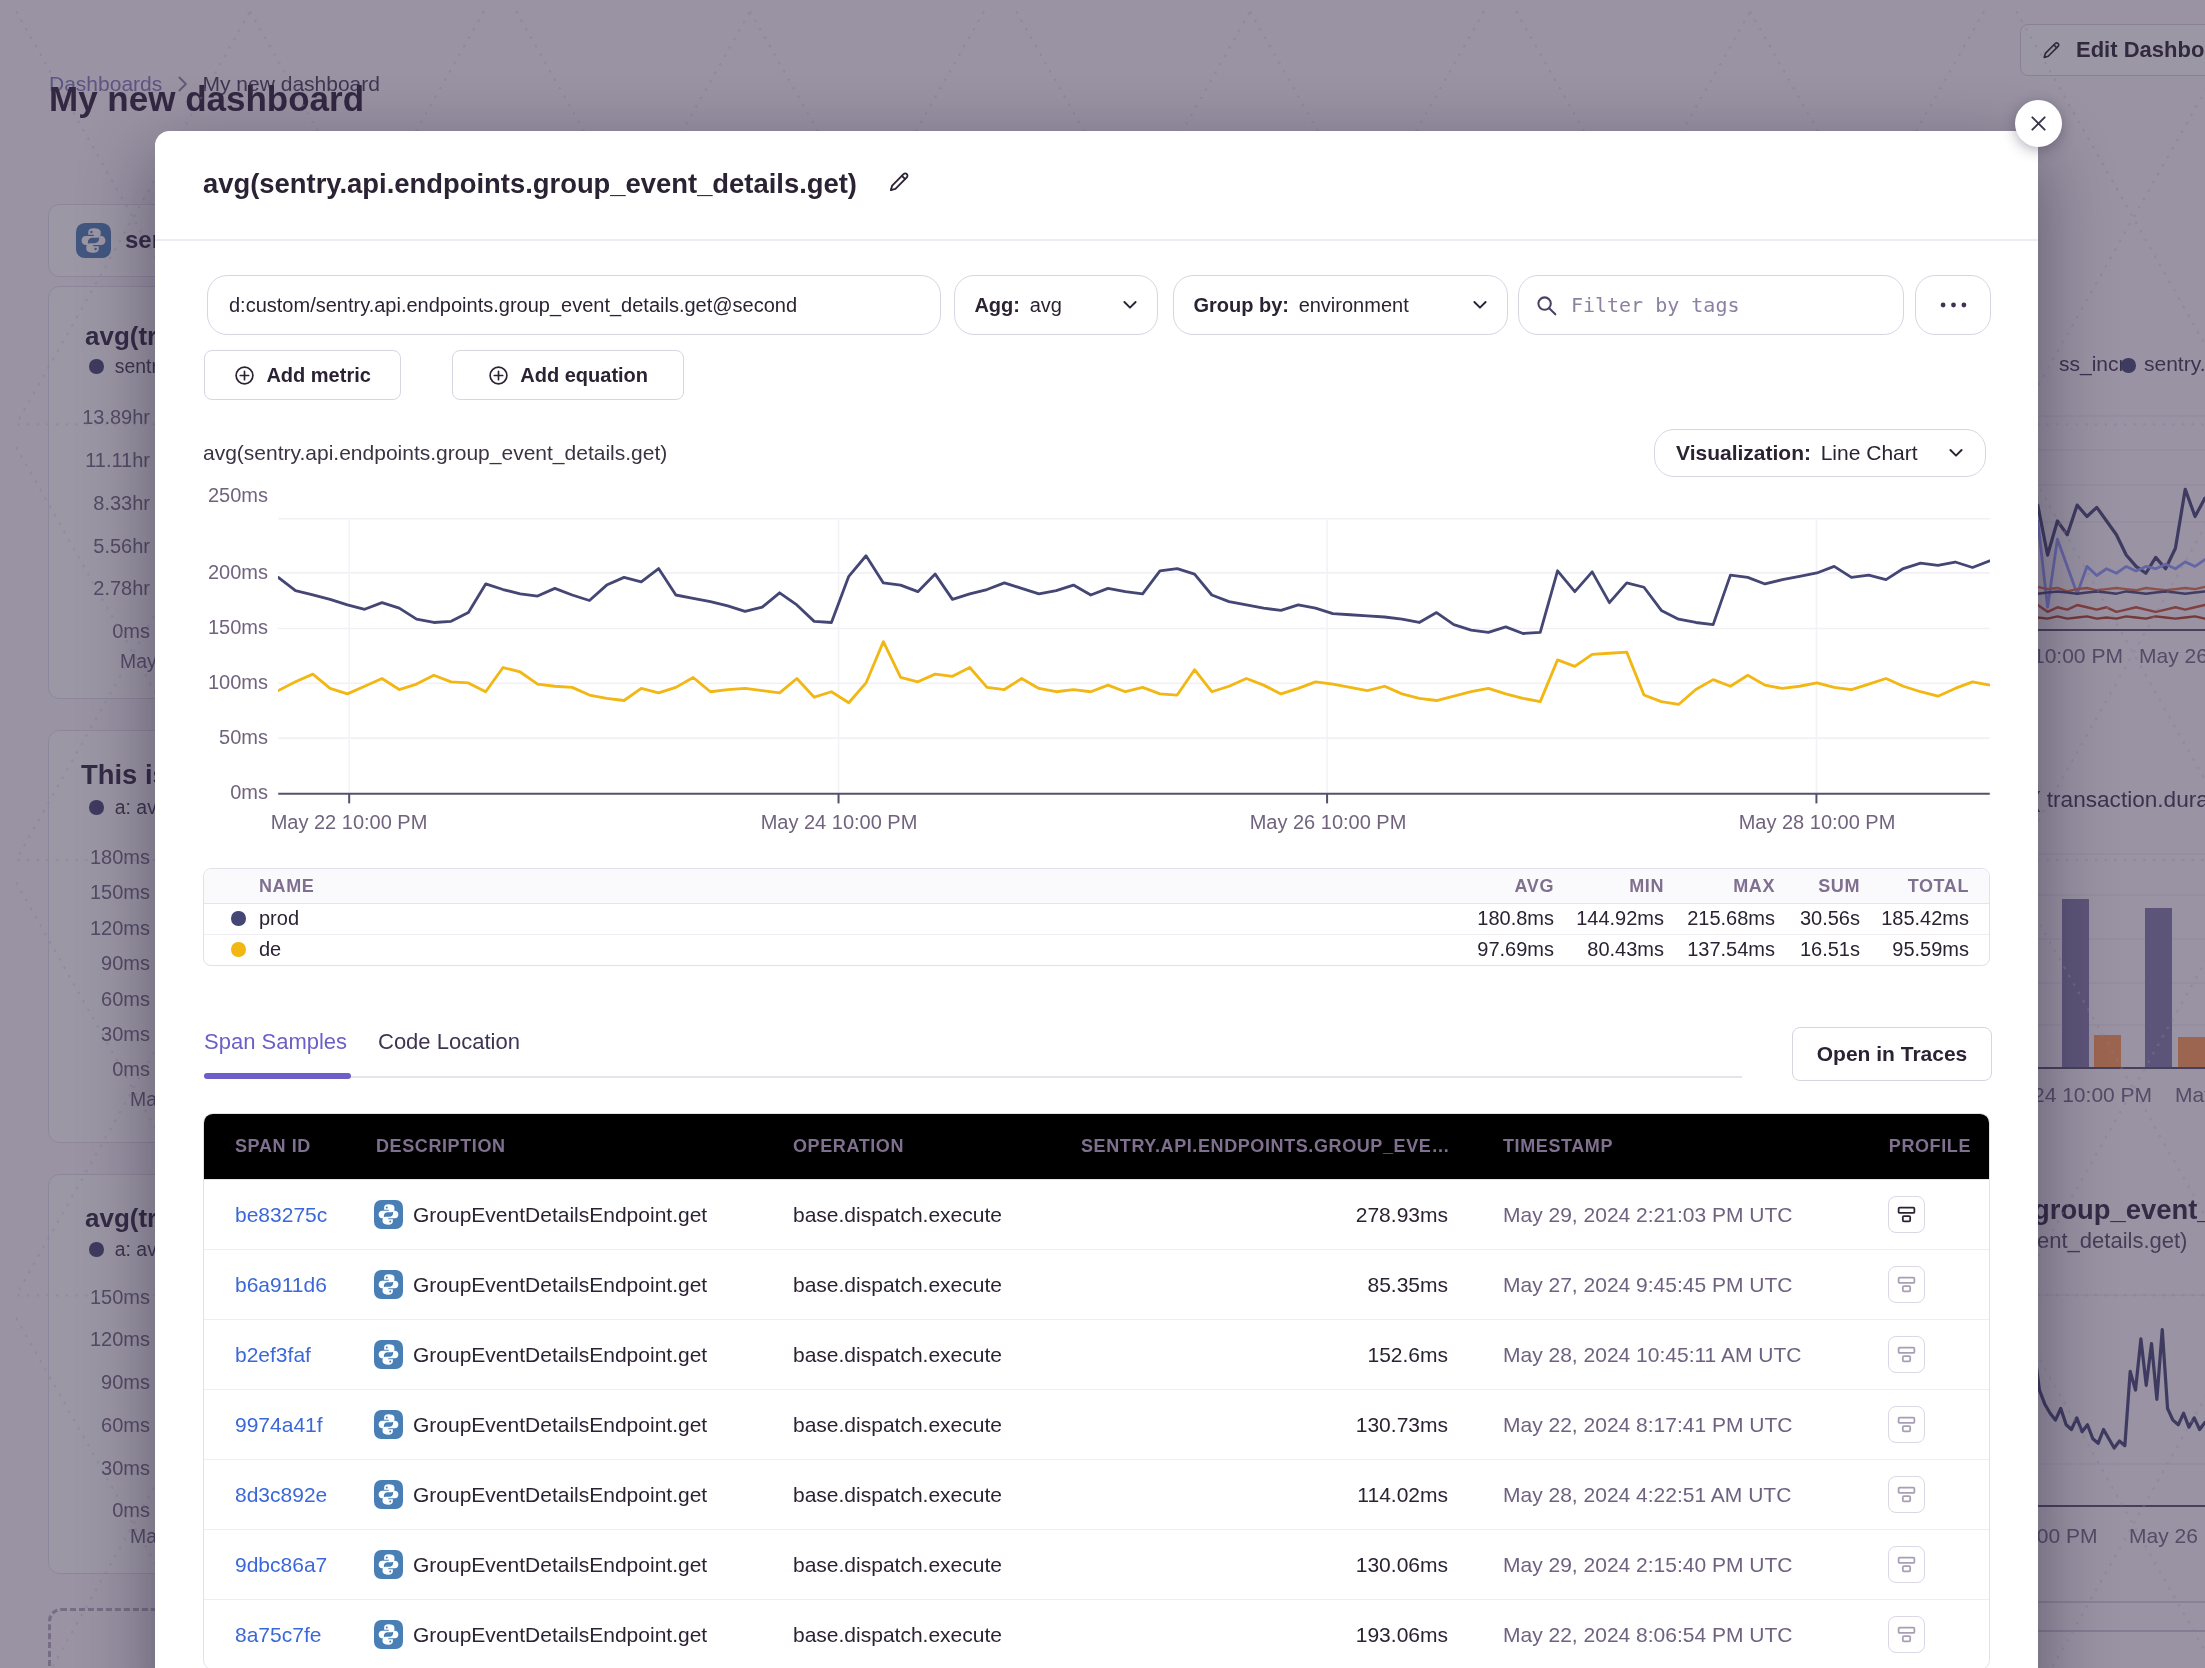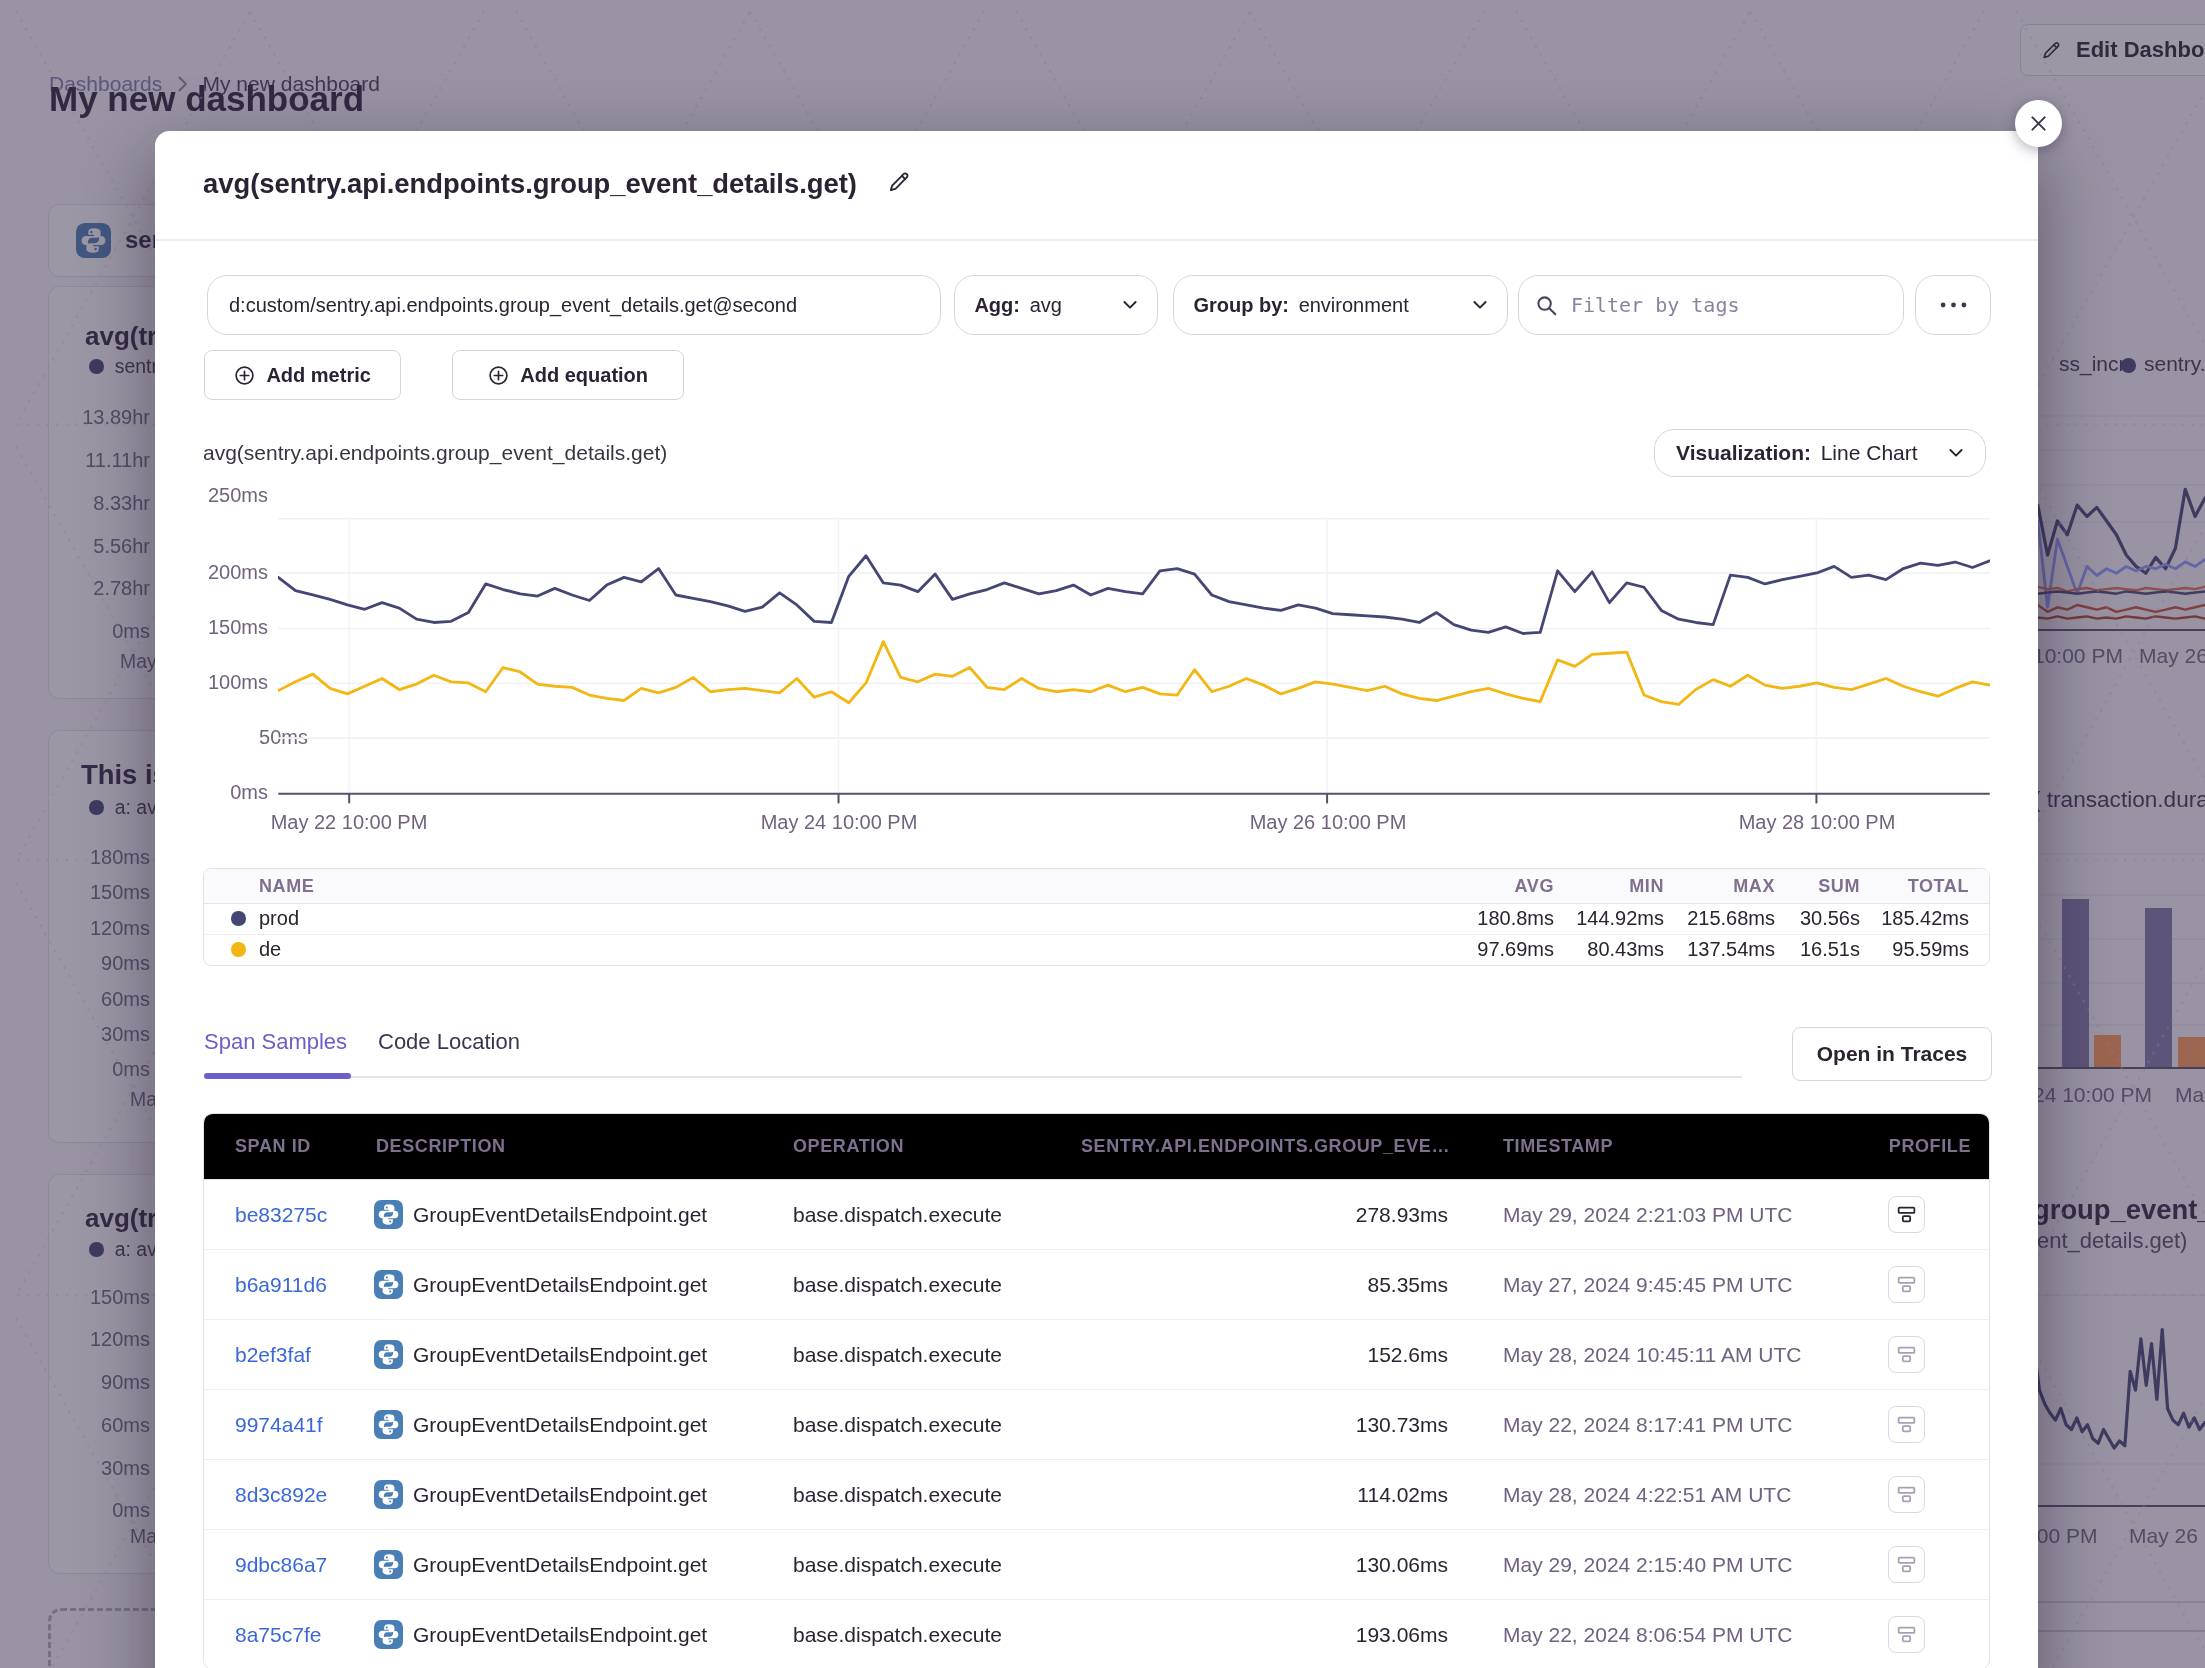--- a/index.html
+++ b/index.html
@@ -301,21 +301,21 @@
             <path d="M3 2.5l7 7 7-7"></path>
           </svg>
       </span>
     </div>
 
     <div class="ytick-stack">
         <div class="mc-ylabel" style="top: 353px;">250ms</div>
         <div class="mc-ylabel" style="top: 430px;">200ms</div>
         <div class="mc-ylabel" style="top: 485px;">150ms</div>
         <div class="mc-ylabel" style="top: 540px;">100ms</div>
-        <div class="mc-ylabel" style="top: 595px; padding-left: 40px;">50ms</div>
+        <div class="mc-ylabel" style="top: 595px;">50ms</div>
         <div class="mc-ylabel" style="top: 650px;">0ms</div>
       </div>
     <div class="xtick-stack">
         <div class="mc-xlabel" style="left: 194px;">May 22 10:00 PM</div>
         <div class="mc-xlabel" style="left: 684px;">May 24 10:00 PM</div>
         <div class="mc-xlabel" style="left: 1173px;">May 26 10:00 PM</div>
         <div class="mc-xlabel" style="left: 1662px;">May 28 10:00 PM</div>
       </div>
     <svg id="main-chart" style="position:absolute;left:123px;top:387px;" width="1712" height="287" viewBox="0 0 2123 356">
       <line x1="0" y1="1" x2="2123" y2="1" stroke="#f2f0f5" stroke-width="2"></line>

